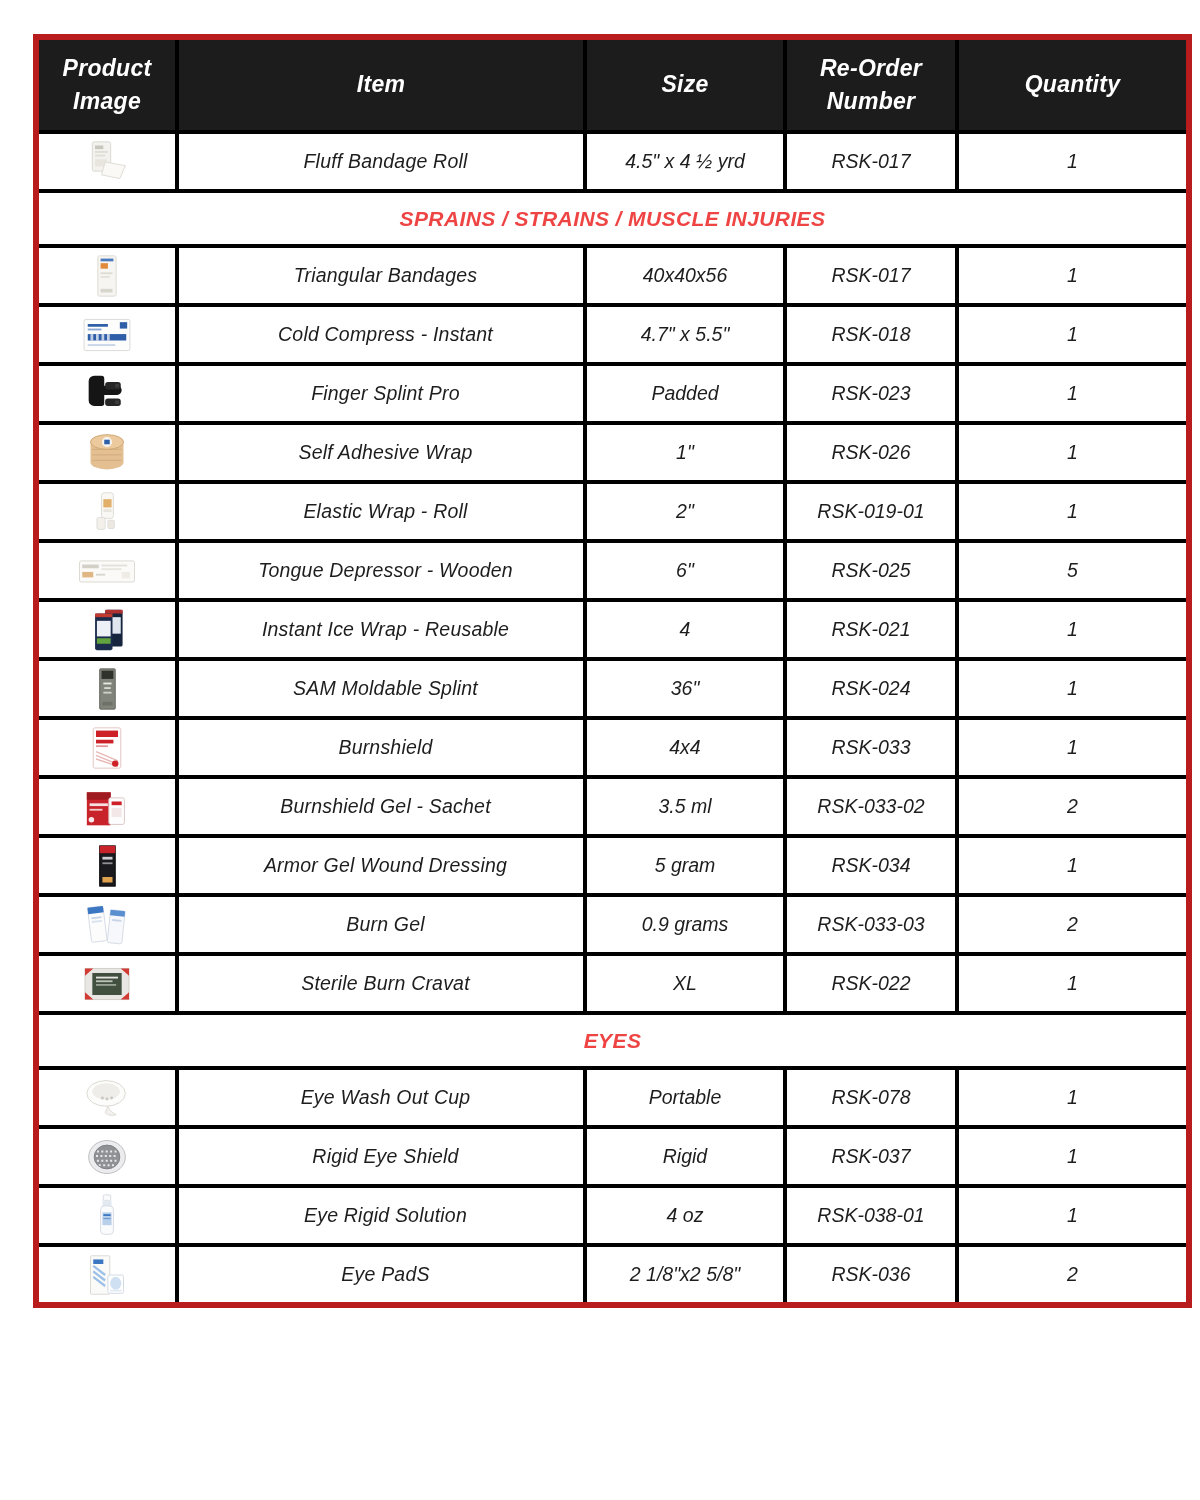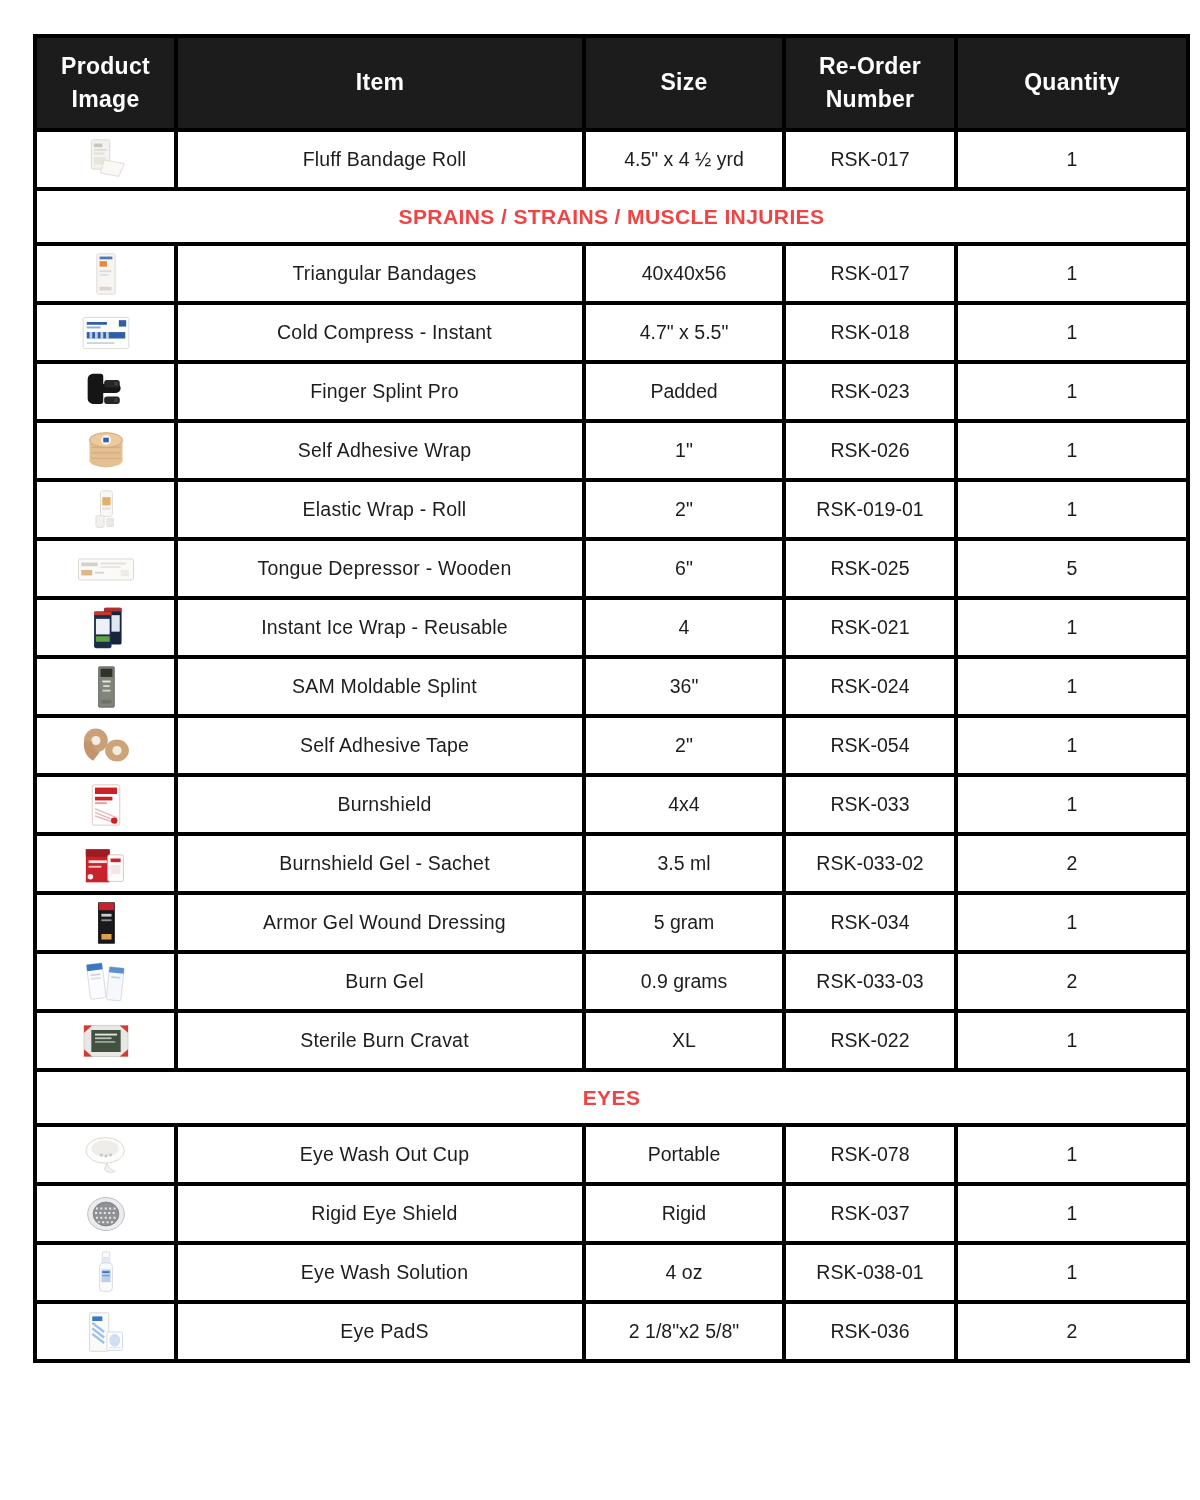--- a/index.html
+++ b/index.html
@@ -4,21 +4,21 @@
 <style>
   html, body { margin:0; padding:0; background:#ffffff; }
   body {
     width:1200px; height:1500px; overflow:hidden;
     font-family:"Liberation Sans", sans-serif;
     -webkit-font-smoothing:antialiased;
   }
   .page { padding:34px 13px 12px 33px; }
   table.kit-table {
     border-collapse:collapse; table-layout:fixed;
-    width:1153px; border:2px solid #b91c1c;
+    width:1153px; border:6px solid #b91c1c;font-style:italic;
   }
   col.c-image   { width:141px; }
   col.c-item    { width:408px; }
   col.c-size    { width:200px; }
   col.c-reorder { width:172px; }
   col.c-qty     { width:232px; }
 
   th {
     background:#1c1c1c; color:#ffffff;
     border:4px solid #000000;
@@ -228,37 +228,20 @@
           </td>
           <td class="cell-item">SAM Moldable Splint</td>
           <td class="cell-size">36"</td>
           <td class="cell-reorder">RSK-024</td>
           <td class="cell-qty">1</td>
         </tr>
         <tr>
           <td class="cell-image">
             <span class="thumb">
               <svg viewBox="0 0 64 48" width="66" height="44">
-                <circle cx="21" cy="18" r="13" fill="#caa078"></circle>
-                <circle cx="21" cy="18" r="5" fill="#f2ece3"></circle>
-                <path d="M8 19 c-1 10 3 17 10 21 l7 -9 c-5 -2 -8 -6 -8 -12 z" fill="#c1966d"></path>
-                <ellipse cx="44" cy="29" rx="13" ry="12" fill="#cda37a"></ellipse>
-                <circle cx="44" cy="29" r="5" fill="#f2ece3"></circle>
-              </svg>
-            </span>
-          </td>
-          <td class="cell-item">Self Adhesive Tape</td>
-          <td class="cell-size">2"</td>
-          <td class="cell-reorder">RSK-054</td>
-          <td class="cell-qty">1</td>
-        </tr>
-        <tr>
-          <td class="cell-image">
-            <span class="thumb">
-              <svg viewBox="0 0 64 48" width="66" height="44">
                 <rect x="17" y="2" width="30" height="44" rx="2" fill="#ffffff" stroke="#e0c2c0"></rect>
                 <rect x="20" y="5" width="24" height="7" fill="#cd2027"></rect>
                 <rect x="20" y="15" width="19" height="4" fill="#cd2027"></rect>
                 <rect x="20" y="21" width="13" height="2" fill="#e39a9d"></rect>
                 <path d="M20 28 l24 10 M20 32 l24 10 M20 36 l24 8" stroke="#e7b9b7" stroke-width="1.5"></path>
                 <circle cx="41" cy="41" r="3.5" fill="#cd2027"></circle>
               </svg>
             </span>
           </td>
           <td class="cell-item">Burnshield</td>
@@ -390,21 +373,21 @@
               <svg viewBox="0 0 64 48" width="66" height="44">
                 <rect x="28" y="1" width="8" height="6" rx="1" fill="#fbfbfc" stroke="#d4d9e0"></rect>
                 <rect x="27" y="7" width="10" height="7" fill="#e3e9f1"></rect>
                 <rect x="25" y="13" width="14" height="31" rx="4" fill="#fafbfc" stroke="#d4d9e0"></rect>
                 <rect x="27" y="20" width="10" height="14" fill="#b9d0ea"></rect>
                 <rect x="28" y="22" width="8" height="2" fill="#3b77c2"></rect>
                 <rect x="28" y="26" width="8" height="1.5" fill="#6f9ed3"></rect>
               </svg>
             </span>
           </td>
-          <td class="cell-item">Eye Wash Solution</td>
+          <td class="cell-item">Eye Rigid Solution</td>
           <td class="cell-size">4 oz</td>
           <td class="cell-reorder">RSK-038-01</td>
           <td class="cell-qty">1</td>
         </tr>
         <tr>
           <td class="cell-image">
             <span class="thumb">
               <svg viewBox="0 0 64 48" width="66" height="44">
                 <rect x="14" y="3" width="21" height="42" rx="1" fill="#fafaf8" stroke="#d9d7d1"></rect>
                 <rect x="17" y="7" width="11" height="5" fill="#3b77c2"></rect>

